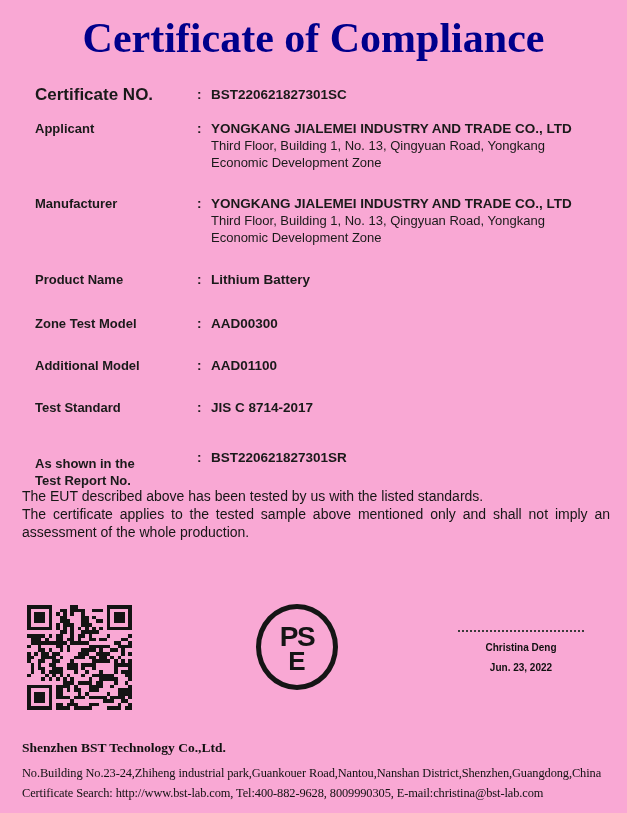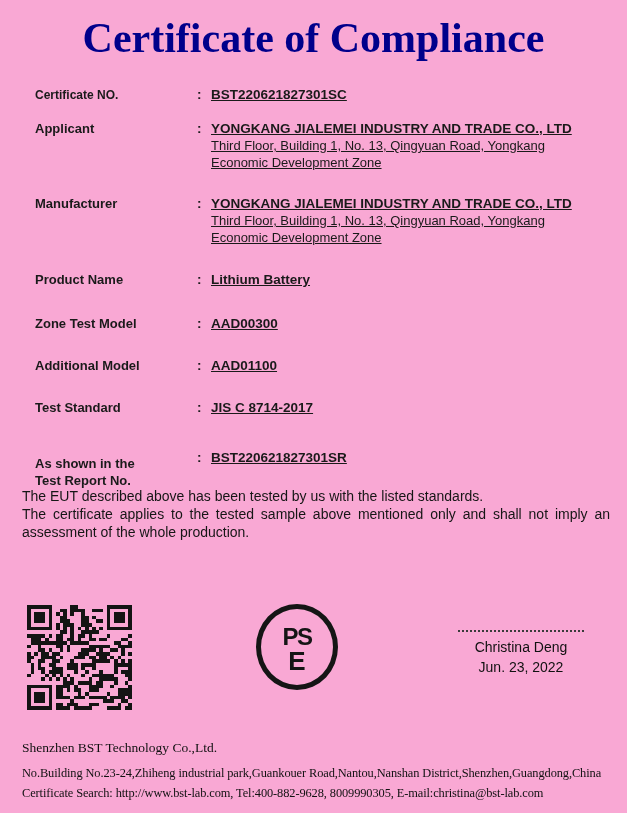--- a/index.html
+++ b/index.html
@@ -5,48 +5,48 @@
   html,body{margin:0;padding:0;background:#fff;}
   .page{position:relative;width:627px;height:813px;background:#f9a8d4;overflow:hidden;
         font-family:"Liberation Sans",sans-serif;color:#1a1a1a;}
 
   .title{position:absolute;top:14px;left:0;width:100%;text-align:center;
          font-family:"Liberation Serif","DejaVu Serif",serif;font-weight:bold;
          font-size:42px;line-height:48px;color:#00008B;}
 
   .row{position:absolute;left:35px;display:flex;align-items:flex-start;}
   .lbl{width:162px;font-weight:bold;font-size:13px;line-height:16px;flex:0 0 162px;}
-  .lbl.small{font-size:12px;}
+  .lbl.small{font-size:17px;}
   .colon{flex:0 0 14px;font-weight:bold;font-size:13.5px;line-height:16px;}
-  .valblock{max-width:410px;text-decoration:underline;}
+  .valblock{max-width:410px;}
   .val{font-weight:bold;font-size:13.5px;line-height:16px;white-space:nowrap;}
   .addr{font-weight:normal;font-size:13px;line-height:17px;white-space:nowrap;}
   .row.center2{align-items:center;}
   .row.center2 .lbl{line-height:17px;margin-top:28px;}
 
   .statement{position:absolute;left:22px;top:487px;width:588px;
              font-size:14px;line-height:18px;color:#161616;}
   .statement .just{text-align:justify;}
 
   .qr{position:absolute;left:27px;top:605px;width:105px;height:105px;}
 
   .pse{position:absolute;left:256px;top:604px;width:72px;height:76px;
        border:5px solid #151515;border-radius:50%;
        display:flex;flex-direction:column;align-items:center;justify-content:center;
        color:#151515;}
-  .pse .ps{font-size:24px;font-weight:bold;line-height:28px;letter-spacing:-1.5px;}
+  .pse .ps{font-size:28px;font-weight:bold;line-height:28px;letter-spacing:-1.5px;}
   .pse .e{font-size:26px;font-weight:bold;line-height:22px;margin-top:-1px;}
 
   .sig{position:absolute;left:448px;top:630px;width:146px;text-align:center;}
   .sig .dots{width:126px;margin:0 auto 6px auto;border-top:2px dotted #3a3a3a;height:0;}
-  .sig .line{font-weight:normal;font-size:14px;line-height:19.5px;color:#111;}
+  .sig .line{font-weight:bold;font-size:10px;line-height:19.5px;color:#111;}
 
   .footer{position:absolute;left:22px;top:740px;width:596px;
           font-family:"Liberation Serif","DejaVu Serif",serif;color:#111;}
-  .footer .co{font-weight:normal;font-size:13.5px;line-height:16px;margin-bottom:7px;}
+  .footer .co{font-weight:bold;font-size:13.5px;line-height:16px;margin-bottom:7px;}
   .footer .ln{font-size:12.4px;line-height:20px;white-space:nowrap;letter-spacing:-0.1px;}
 </style>
 </head>
 <body>
 
 <div class="page">
 
   <div class="title">Certificate of Compliance</div>
 
   <div class="row" style="top:87px">

